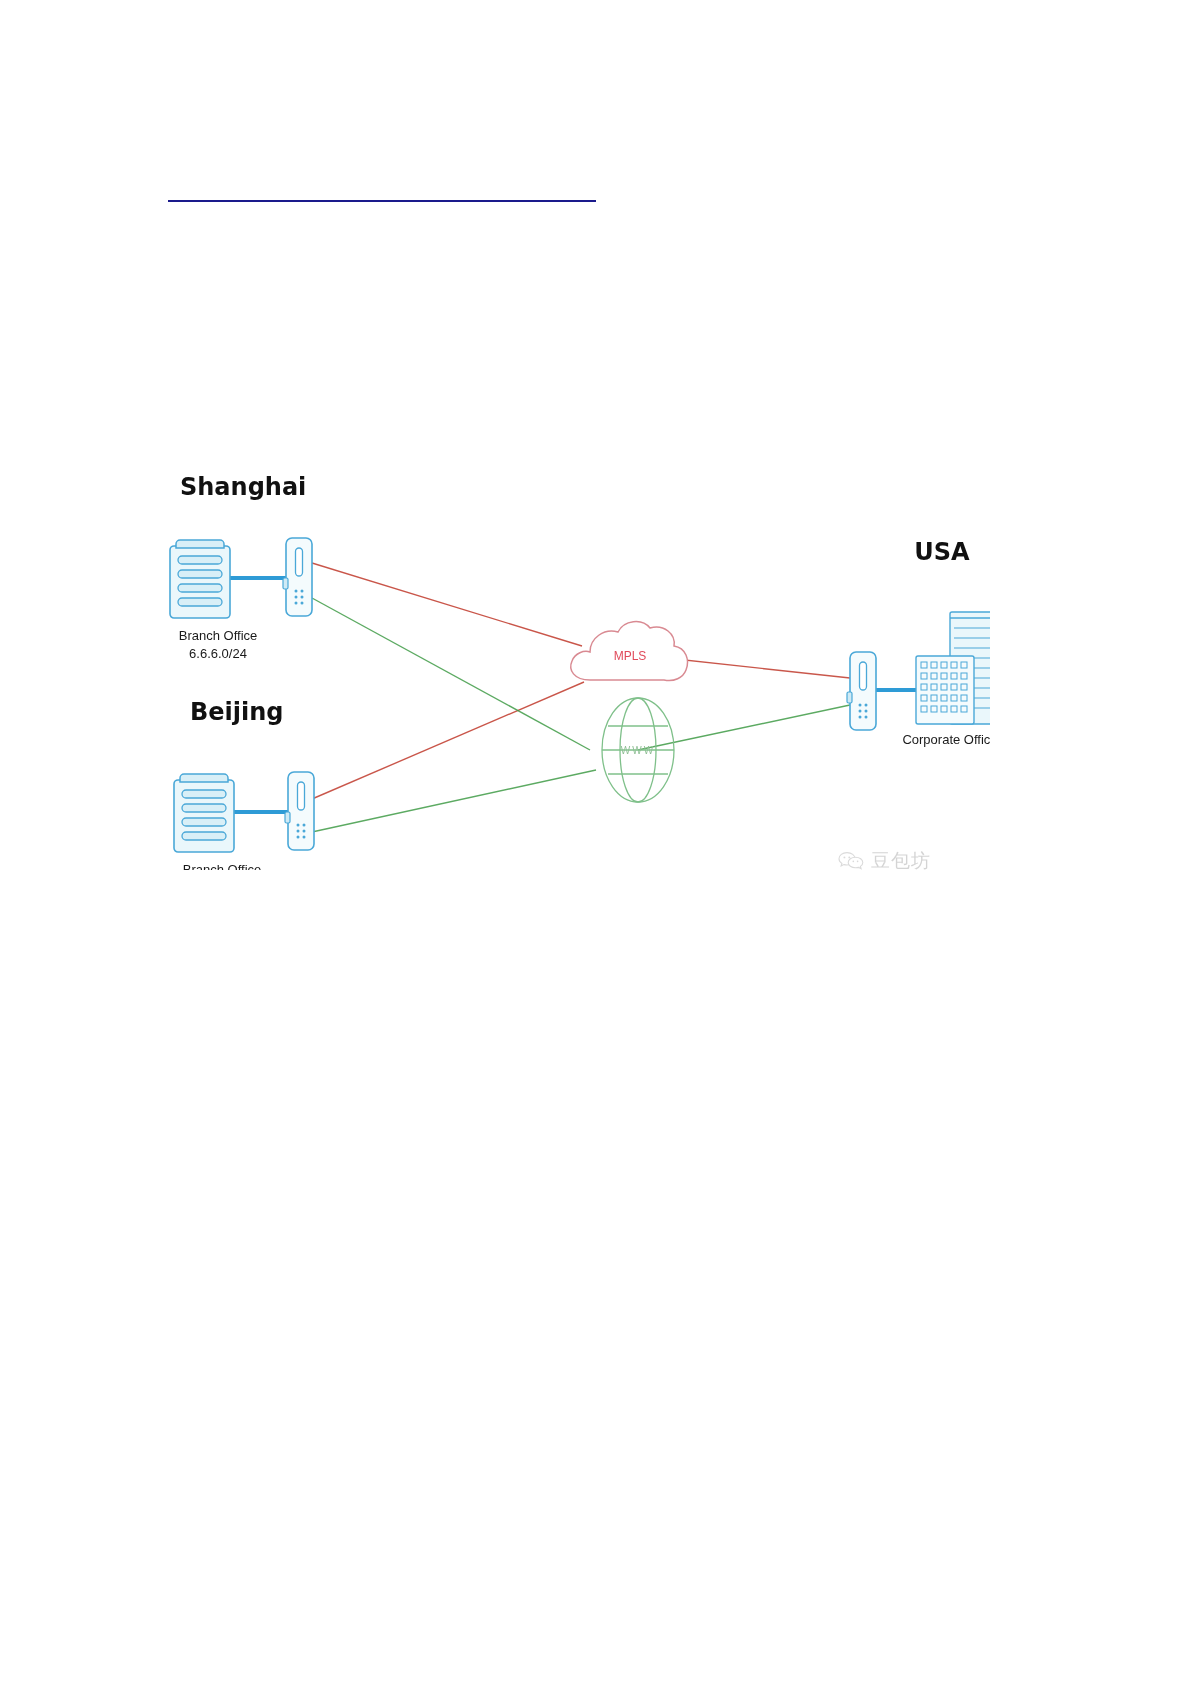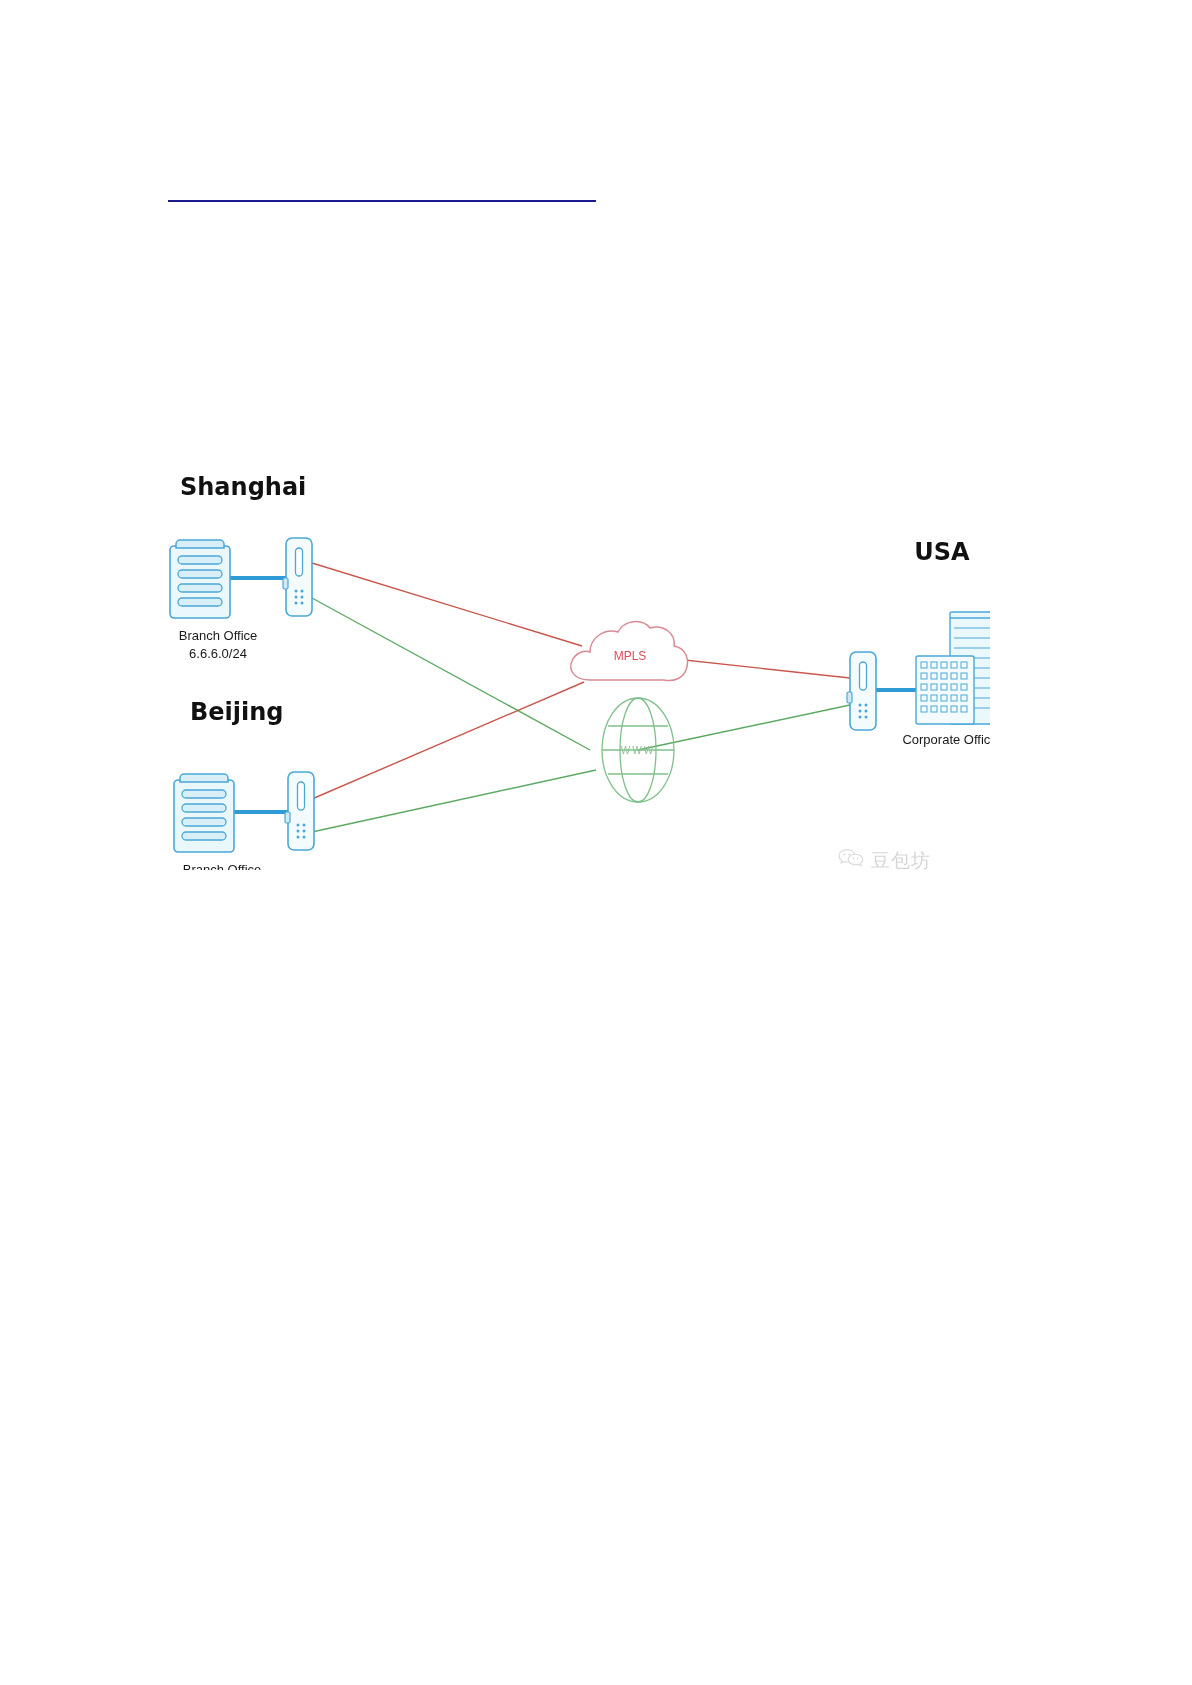--- a/index.html
+++ b/index.html
@@ -40,20 +40,21 @@
     display: block;
     width: 830px;
     height: 420px;
   }
   
   .watermark {
     position: absolute;
     left: 838px;
     top: 848px;
     display: flex;
+    align-items: center;
     gap: 7px;
     opacity: 0.42;
   }
   .watermark .wm-text {
     font-family: "DejaVu Sans", sans-serif;
     font-size: 19px;
     color: #9a9a9a;
     letter-spacing: 1px;
     white-space: nowrap;
   }

